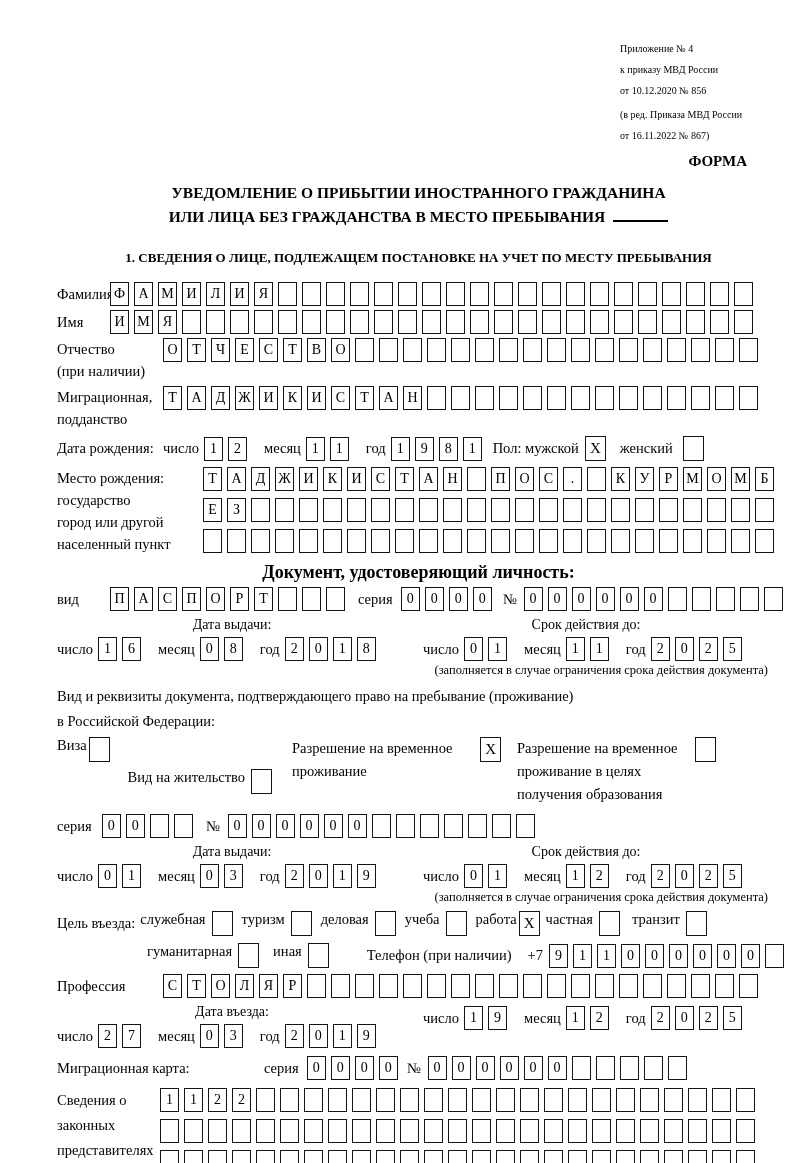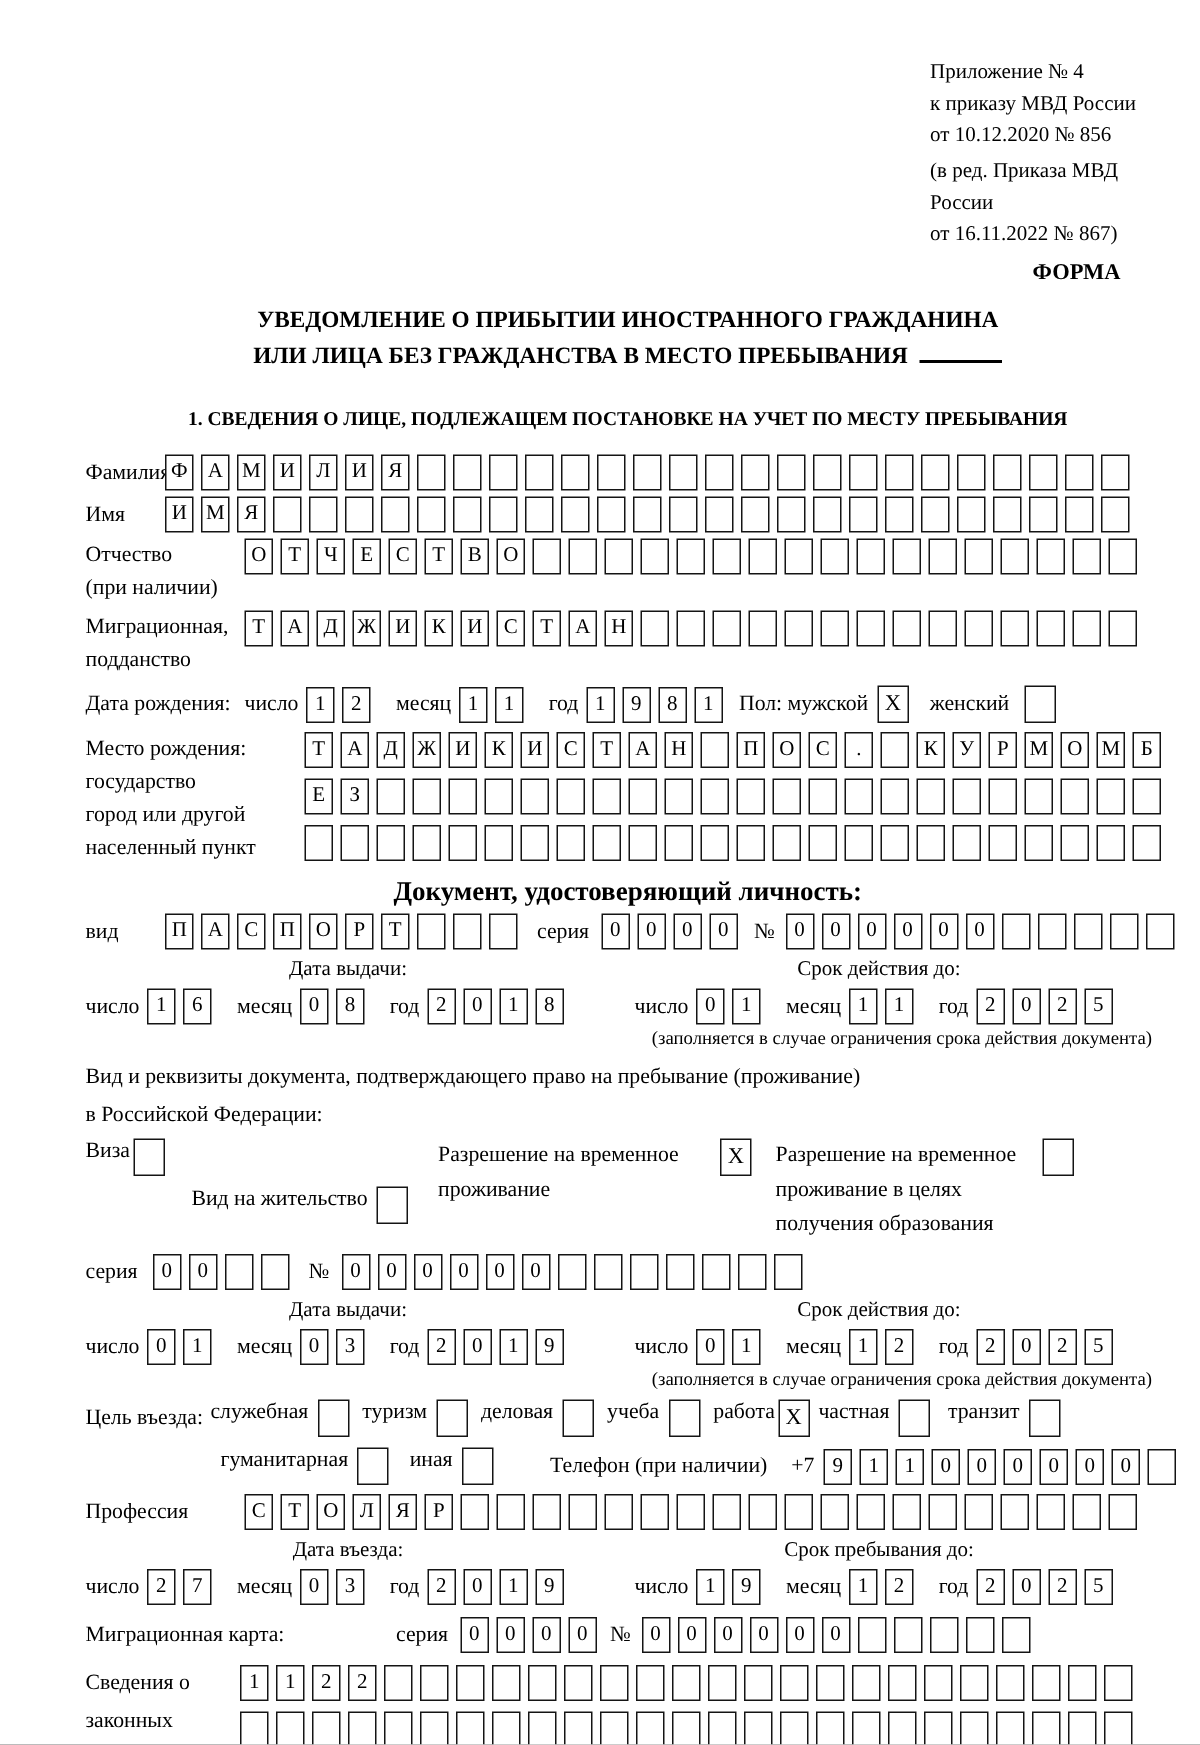--- a/index.html
+++ b/index.html
@@ -3,21 +3,21 @@
 <meta charset="utf-8">
 <style>
   * { box-sizing: border-box; }
   html,body { margin:0; padding:0; background:#888; }
   .page {
     width:800px; height:1163px; background:#ffffff; color:#000;
     font-family:"Liberation Serif","DejaVu Serif",serif;
     padding:38px 20px 0 57px; overflow:hidden; position:relative;
     margin:0 auto;
   }
-  .hdr { margin-left:563px; font-size:14px; line-height:21px; }
+  .hdr { margin-left:563px; font-size:10px; line-height:21px; }
   .hdr .gap { margin-top:3px; }
   .forma { text-align:right; padding-right:33px; font-weight:bold; font-size:15px; margin-top:7px; }
   .title { text-align:center; font-weight:bold; font-size:15.5px; line-height:24px; margin-top:11px; }
   .uline { display:inline-block; width:55px; border-bottom:2px solid #000; height:13px; margin-left:8px; }
   .sect { font-weight:bold; font-size:13px; margin-top:21px; text-align:center; }
   .row { display:flex; align-items:center; flex-wrap:nowrap; margin-top:4px; }
   .row.top { align-items:flex-start; }
   .lbl { font-size:14.5px; flex:0 0 auto; }
   .lblcol { font-size:14.5px; flex:0 0 auto; line-height:22px; }
   .boxes { display:inline-flex; flex:0 0 auto; }
@@ -608,21 +608,20 @@
         <span class="dw">год</span>
         <span class="boxes">
             <span class="box">2</span>
             <span class="box">0</span>
             <span class="box">1</span>
             <span class="box">9</span>
           </span>
       </div>
     </div>
     <div class="dcol-r">
-      <div class="dhead">Срок пребывания до:</div>
       <div class="dline">
         <span class="dw">число</span>
         <span class="boxes dgap">
             <span class="box">1</span>
             <span class="box">9</span>
           </span>
         <span class="dw">месяц</span>
         <span class="boxes dgap">
             <span class="box">1</span>
             <span class="box">2</span>

